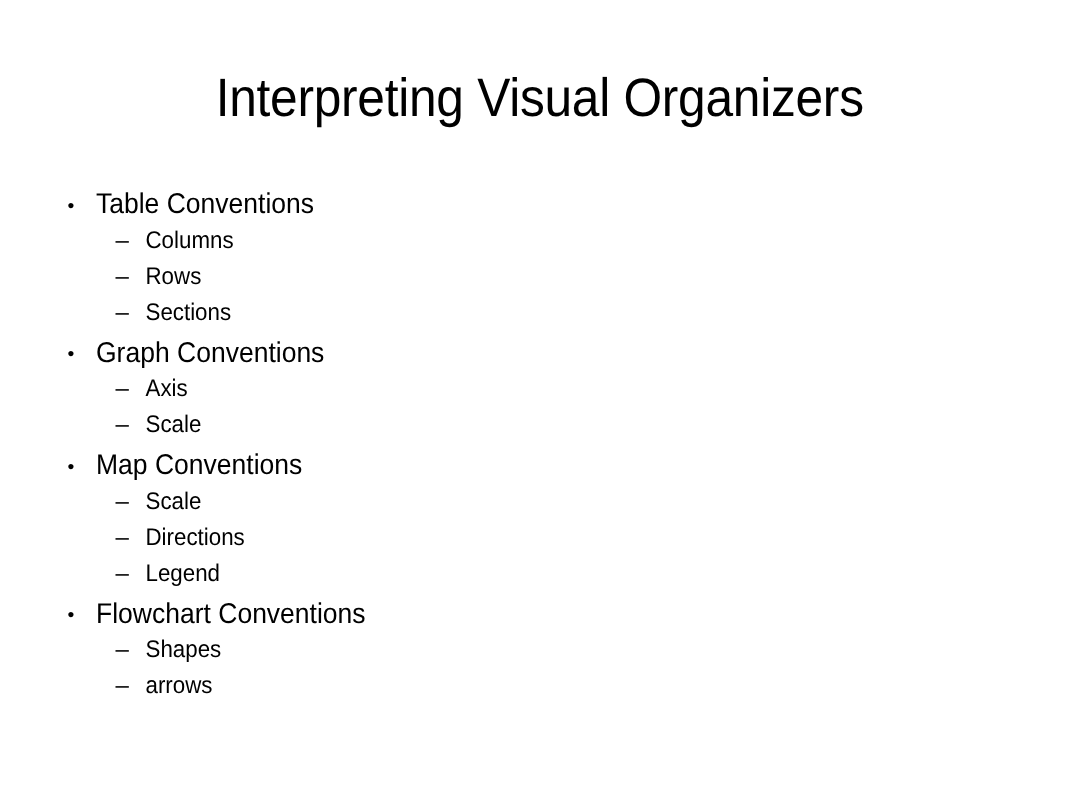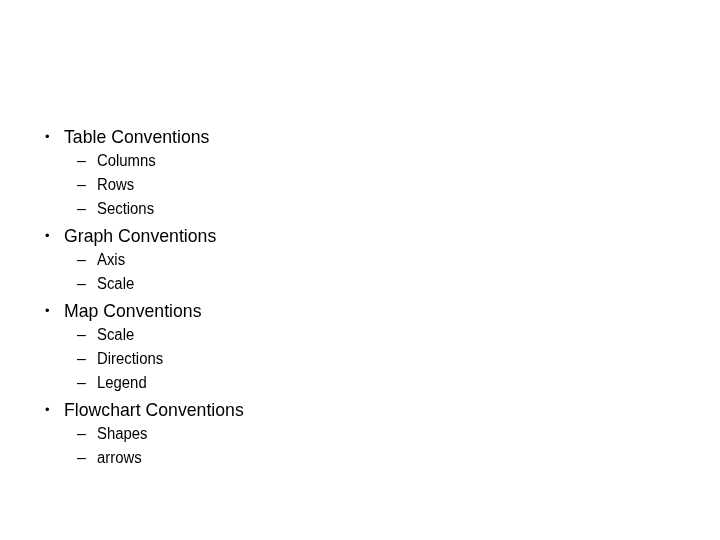--- a/index.html
+++ b/index.html
@@ -102,20 +102,23 @@
 
   .group + .group .lvl1 {
     margin-top: 2px;
   }
 </style>
 </head>
 <body>
 
 <div id="slide">
 
+  <div id="title-block">
+    <span id="title-text">Interpreting Visual Organizers</span>
+  </div>
 
   <div id="body-block">
 
     <div class="group">
       <div class="lvl1">
         <span class="marker">•</span>
         <span class="txt">Table Conventions</span>
       </div>
       <div class="lvl2">
         <span class="marker">–</span>

